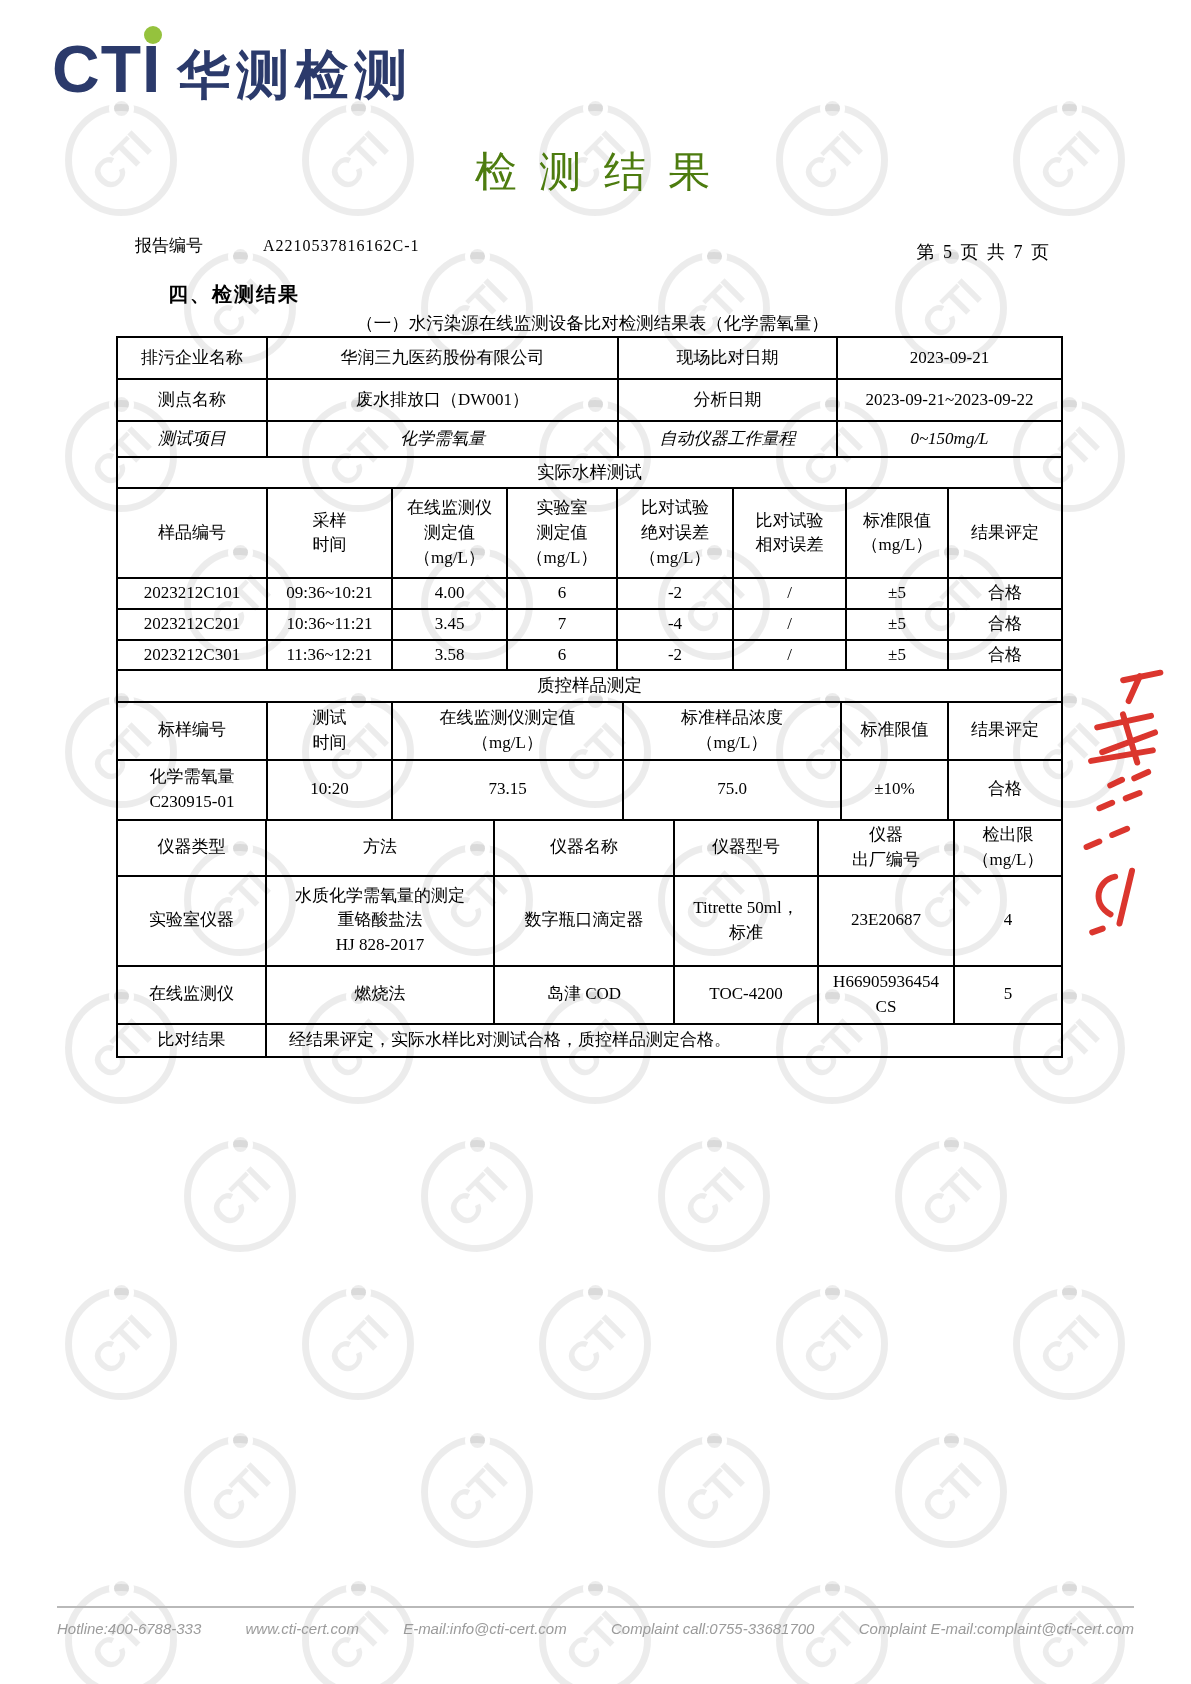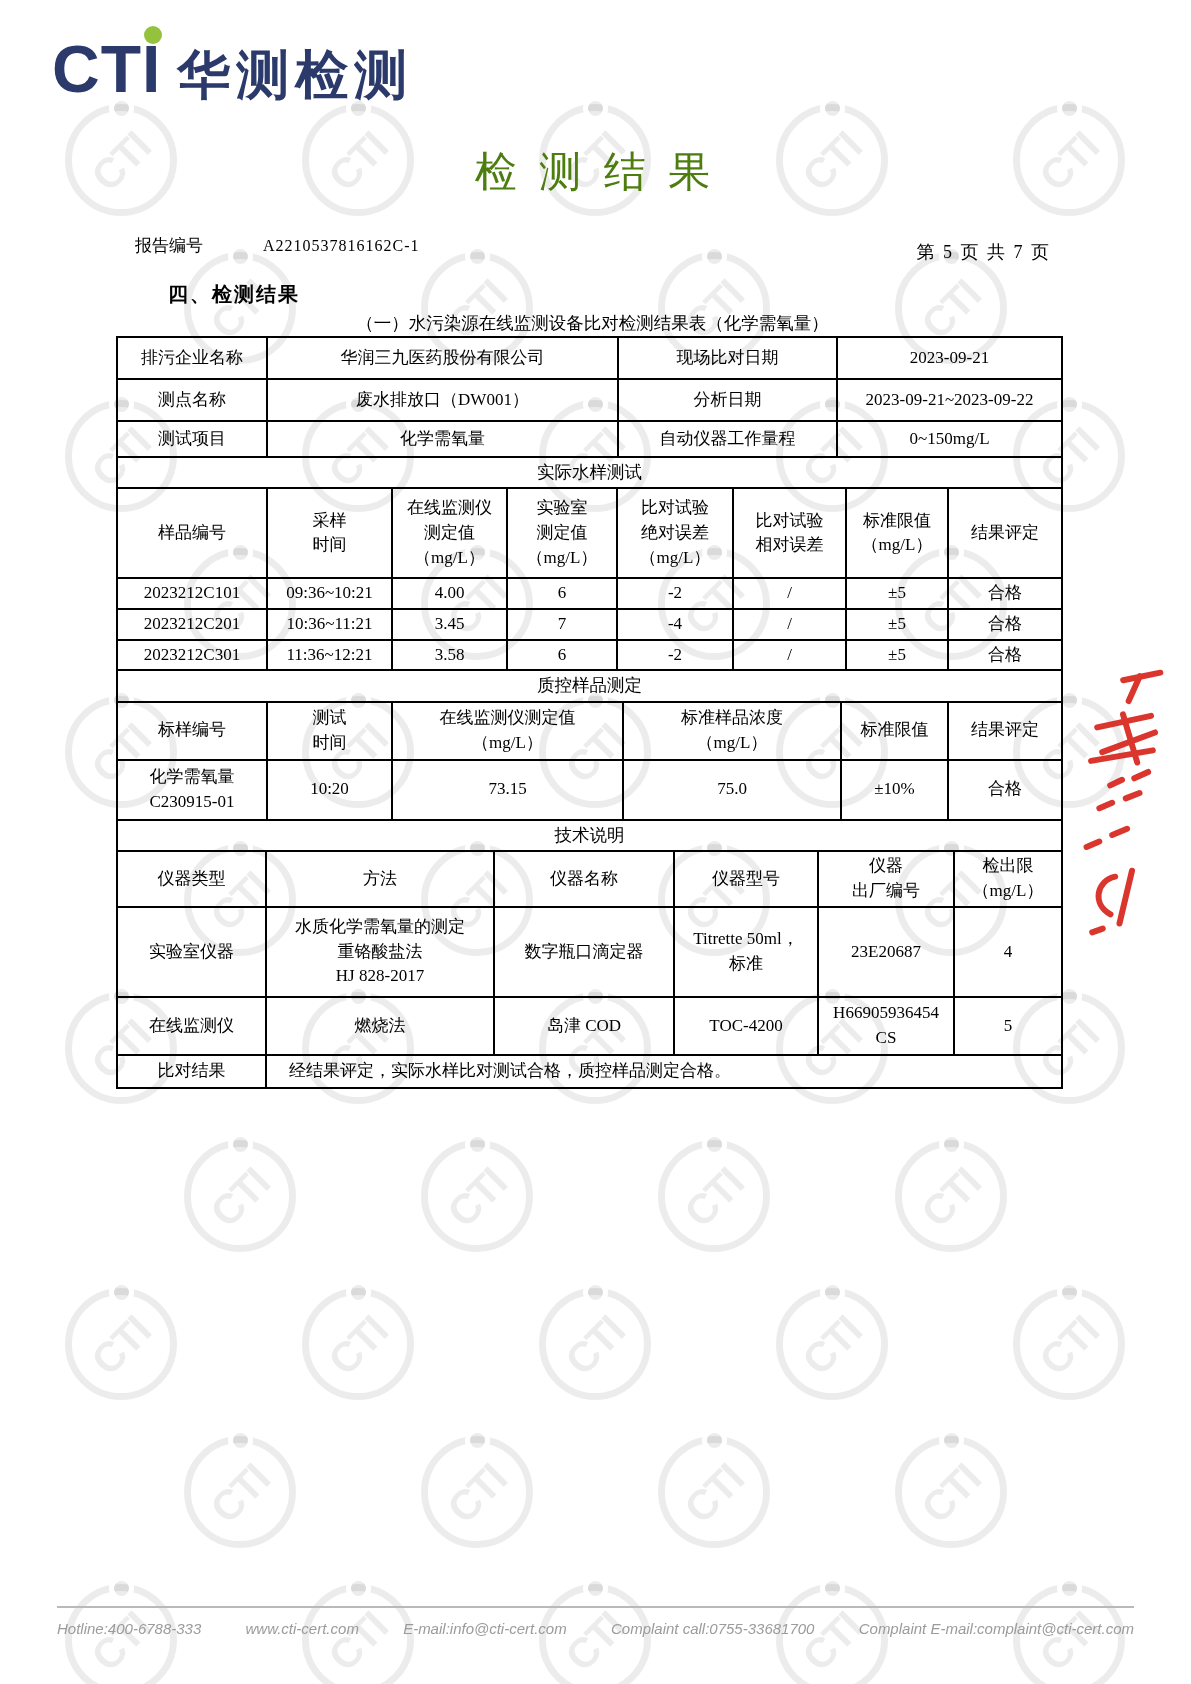--- a/index.html
+++ b/index.html
@@ -54,21 +54,21 @@
   table { border-collapse:collapse; table-layout:fixed; width:945px; }
   table + table { margin-top:-2px; }
   td {
     border:2px solid #000; text-align:center; vertical-align:middle;
     font-size:17px; padding:2px 4px; box-sizing:border-box; line-height:1.45;
     overflow:hidden; background:transparent;
   }
   .pre { white-space:pre-line; }
   .sec-row td { height:30px; font-size:17.5px; }
   .h42 td { height:42px; }
-  .h36 td { height:36px; }
+  .h36 td { height:36px;font-style:italic; }
   .h29 td { height:29px;margin-top:37px; }
   .hdr td { height:90px; }
   .hdr2 td { height:58px; }
   .hdr3 td { height:56px; }
   .qcdata td { height:60px; }
   .tech1 td { height:90px; }
   .tech2 td { height:58px; }
   .note td { height:33px; }
   td.left { text-align:left; padding-left:22px; }
   
@@ -447,23 +447,20 @@
       <table>
         <colgroup>
             <col style="width:149px">
             <col style="width:228px">
             <col style="width:180px">
             <col style="width:144px">
             <col style="width:136px">
             <col style="width:108px">
           </colgroup>
         <tbody>
-            <tr class="sec-row">
-          <td colspan="6">技术说明</td>
-        </tr>
         <tr class="hdr3">
           <td class="pre">仪器类型</td>
           <td class="pre">方法</td>
           <td class="pre">仪器名称</td>
           <td class="pre">仪器型号</td>
           <td class="pre">仪器
 出厂编号</td>
           <td class="pre">检出限
 （mg/L）</td>
         </tr>

